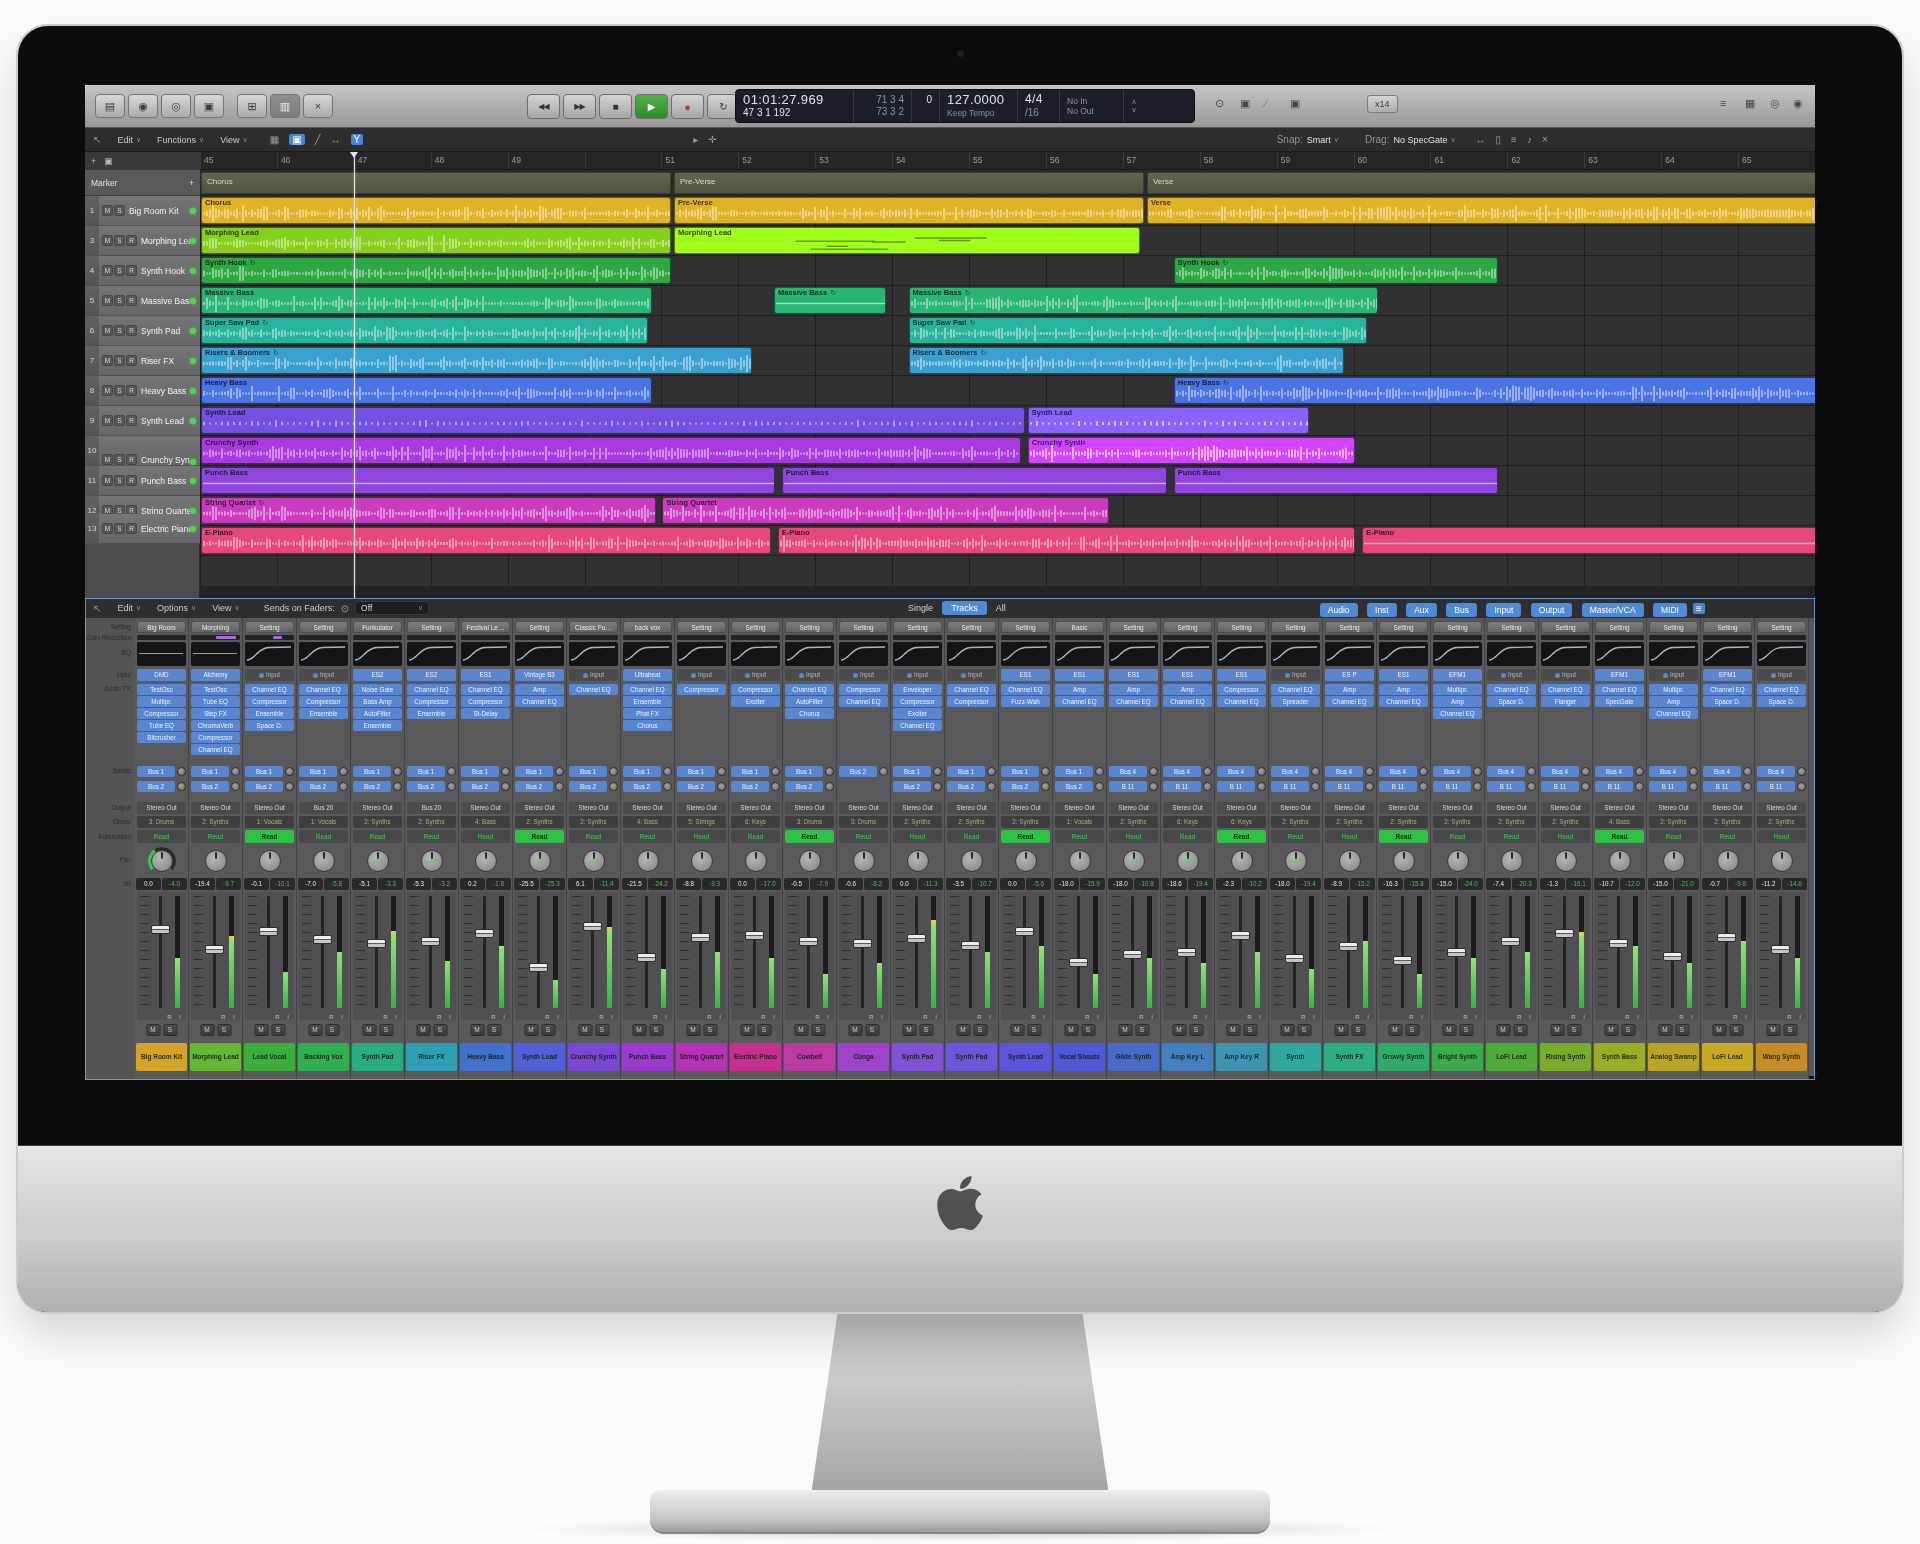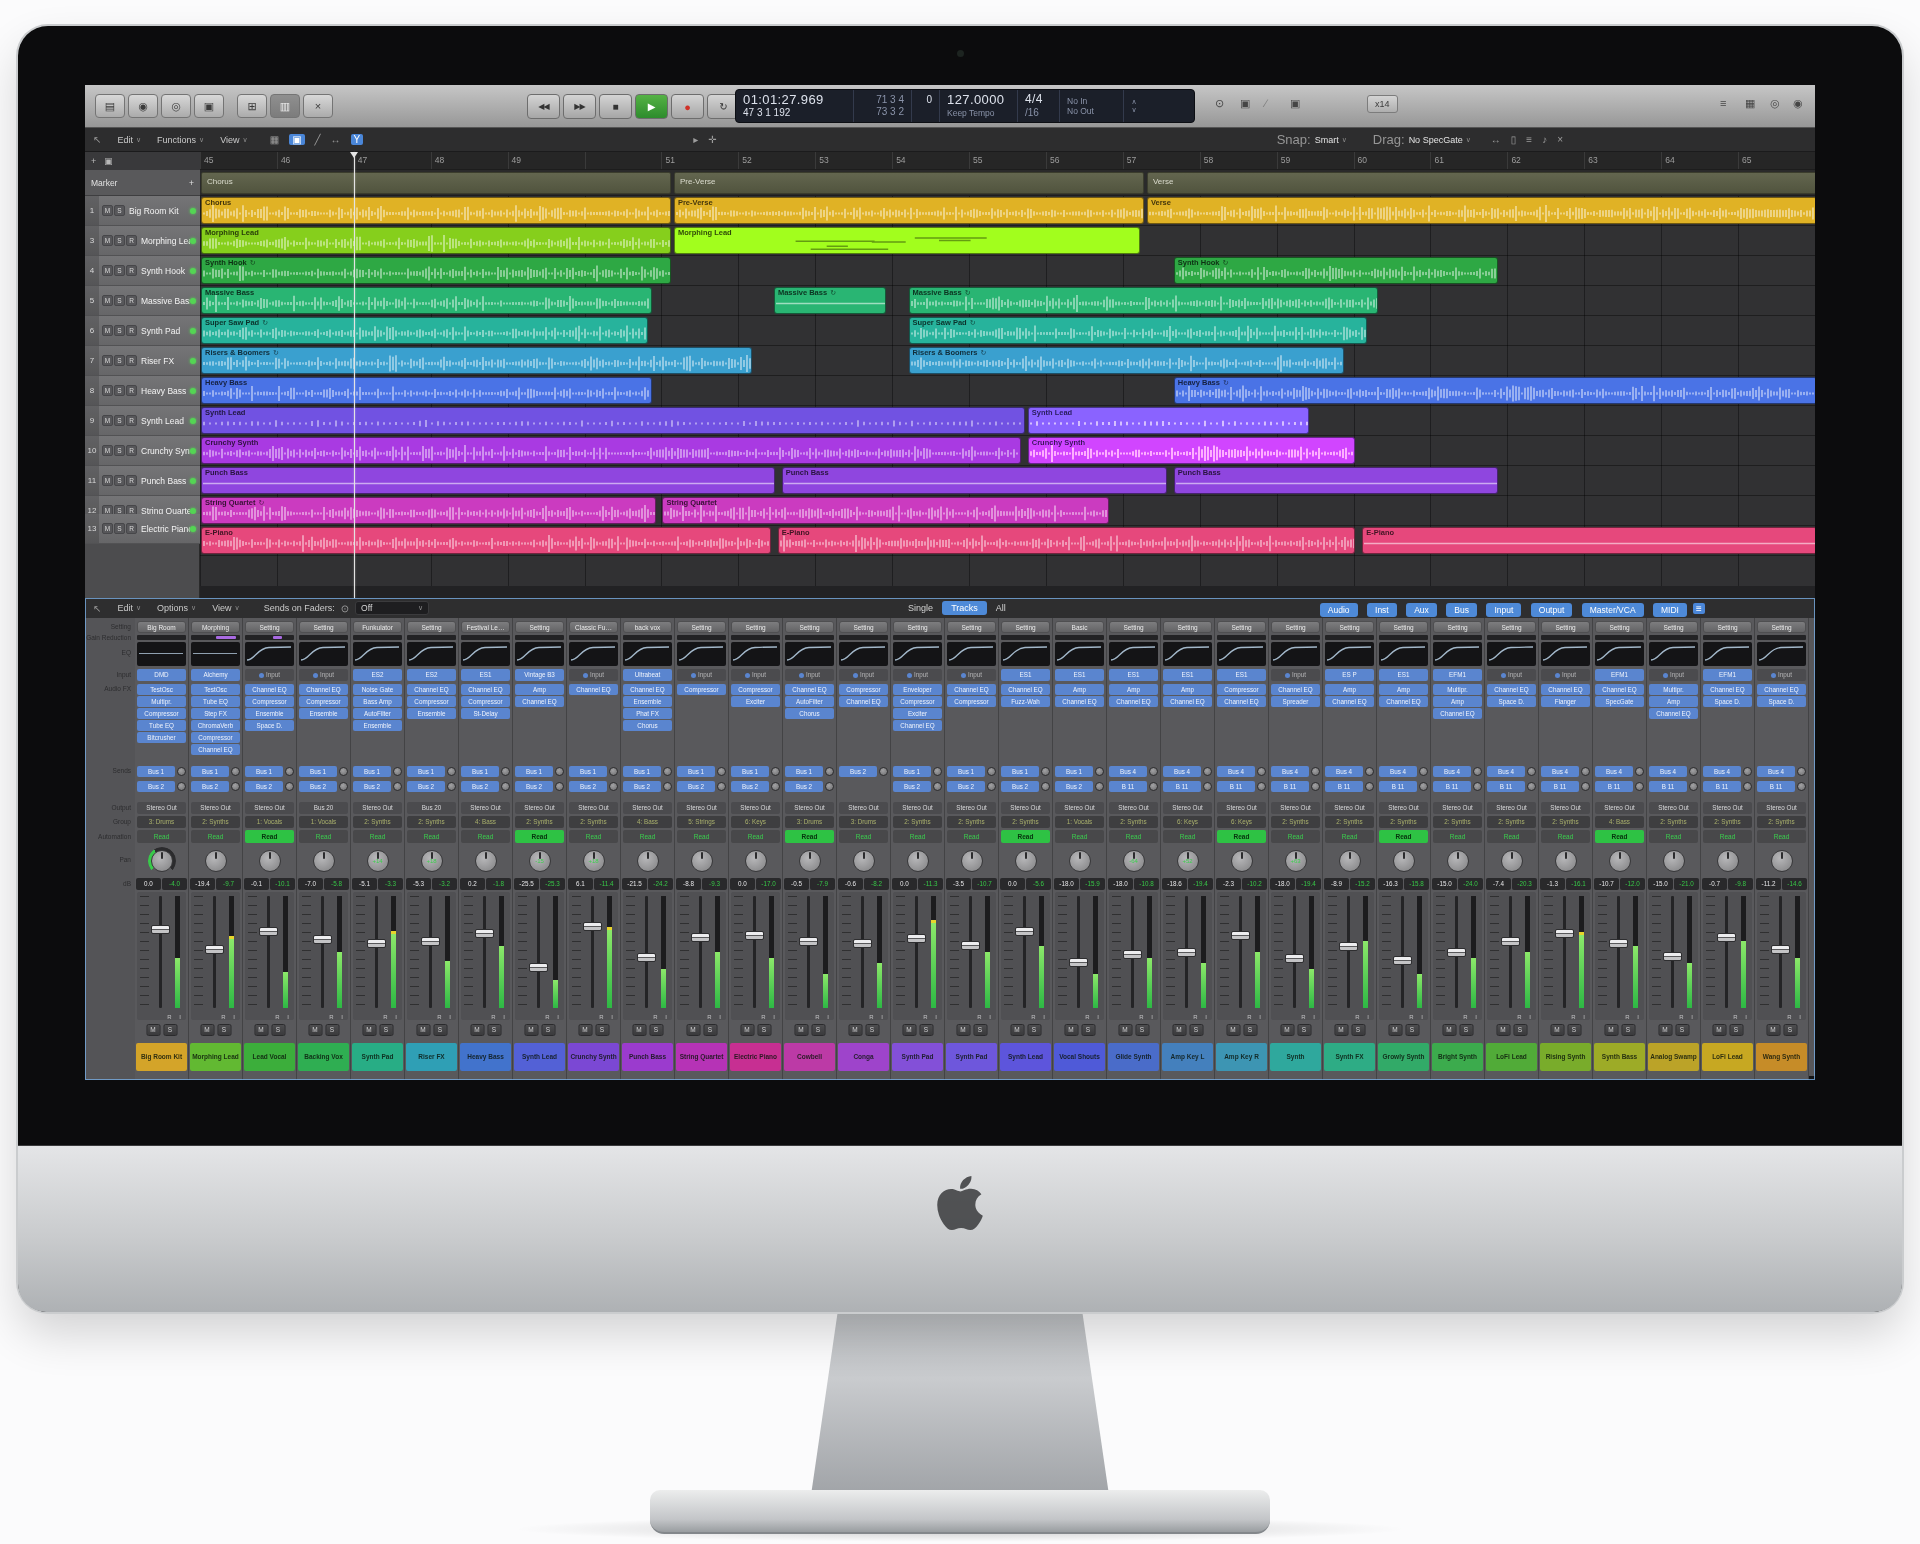--- a/index.html
+++ b/index.html
@@ -33,21 +33,21 @@
 .ldim{color:#8a93a9}
 .badge{position:absolute;top:10px;font-size:9px;color:#3c3c3c;border:1px solid #7c7c7c;border-radius:3px;padding:3px 7px;background:linear-gradient(#d4d4d4,#aeaeae)}
 .ticon{position:absolute;top:12px;font-size:11px;color:rgba(50,50,50,.85)}
 
 
 #tmenu{position:absolute;left:0;top:43px;width:1730px;height:24px;background:#2d2d2e;border-bottom:1px solid #1b1b1c;display:flex;align-items:center}
 .mitem{font-size:9px;color:#cacaca;margin-left:16px;white-space:nowrap}
 .chv{font-size:7px;color:#8b8b8b;margin-left:3px}
 .micon{font-size:10px;color:#9d9d9d;margin-left:10px}
 .micon.blue{background:#4a86d8;color:#fff;border-radius:2px;padding:0 3px}
-.dimlab{font-size:13px;color:#969696;white-space:nowrap}
+.dimlab{font-size:10px;color:#969696;white-space:nowrap}
 .vallab{font-size:9px;color:#e2e2e2;margin-left:4px;white-space:nowrap}
 
 
 #arrange{position:absolute;left:0;top:67px;width:1730px;height:446px;background:#232323}
 #hcol{position:absolute;left:0;top:0;width:115px;height:446px;background:#4c4c4e;border-right:1px solid #2a2a2a}
 #hcol-corner{position:absolute;left:0;top:0;width:115px;height:18px;background:#39393b;color:#b9b9b9;font-size:9px;display:flex;align-items:center;gap:8px;padding-left:6px}
 #marker-h{position:absolute;left:0;top:18px;width:115px;height:26px;background:#59595b;border-bottom:1px solid #3e3e40;display:flex;align-items:center;justify-content:space-between;padding:0 6px;font-size:8.5px;color:#e2e2e2}
 .thead{position:absolute;left:0;width:115px;height:30px;background:linear-gradient(#757577,#666668);border-bottom:1px solid #525254;display:flex;align-items:center}
 .tnum{width:14px;align-self:stretch;display:flex;align-items:center;justify-content:center;font-size:8px;color:#d9d9d9;background:rgba(0,0,0,.16)}
 .tbtns{display:flex;gap:1px;margin-left:3px}
@@ -632,21 +632,21 @@
             <div class="thead" style="top: 254px;">
               <div class="tnum">9</div>
               <div class="tbtns">
                 <div class="tbtn">M</div>
                 <div class="tbtn">S</div>
                 <div class="tbtn">R</div>
               </div>
               <div class="tname">Synth Lead</div>
               <div class="tdot"></div>
             </div>
-            <div class="thead" style="top: 284px;">
+            <div class="thead" style="top: 284px; align-items: flex-end;">
               <div class="tnum">10</div>
               <div class="tbtns">
                 <div class="tbtn">M</div>
                 <div class="tbtn">S</div>
                 <div class="tbtn">R</div>
               </div>
               <div class="tname">Crunchy Synth</div>
               <div class="tdot"></div>
             </div>
             <div class="thead" style="top: 314px;">

